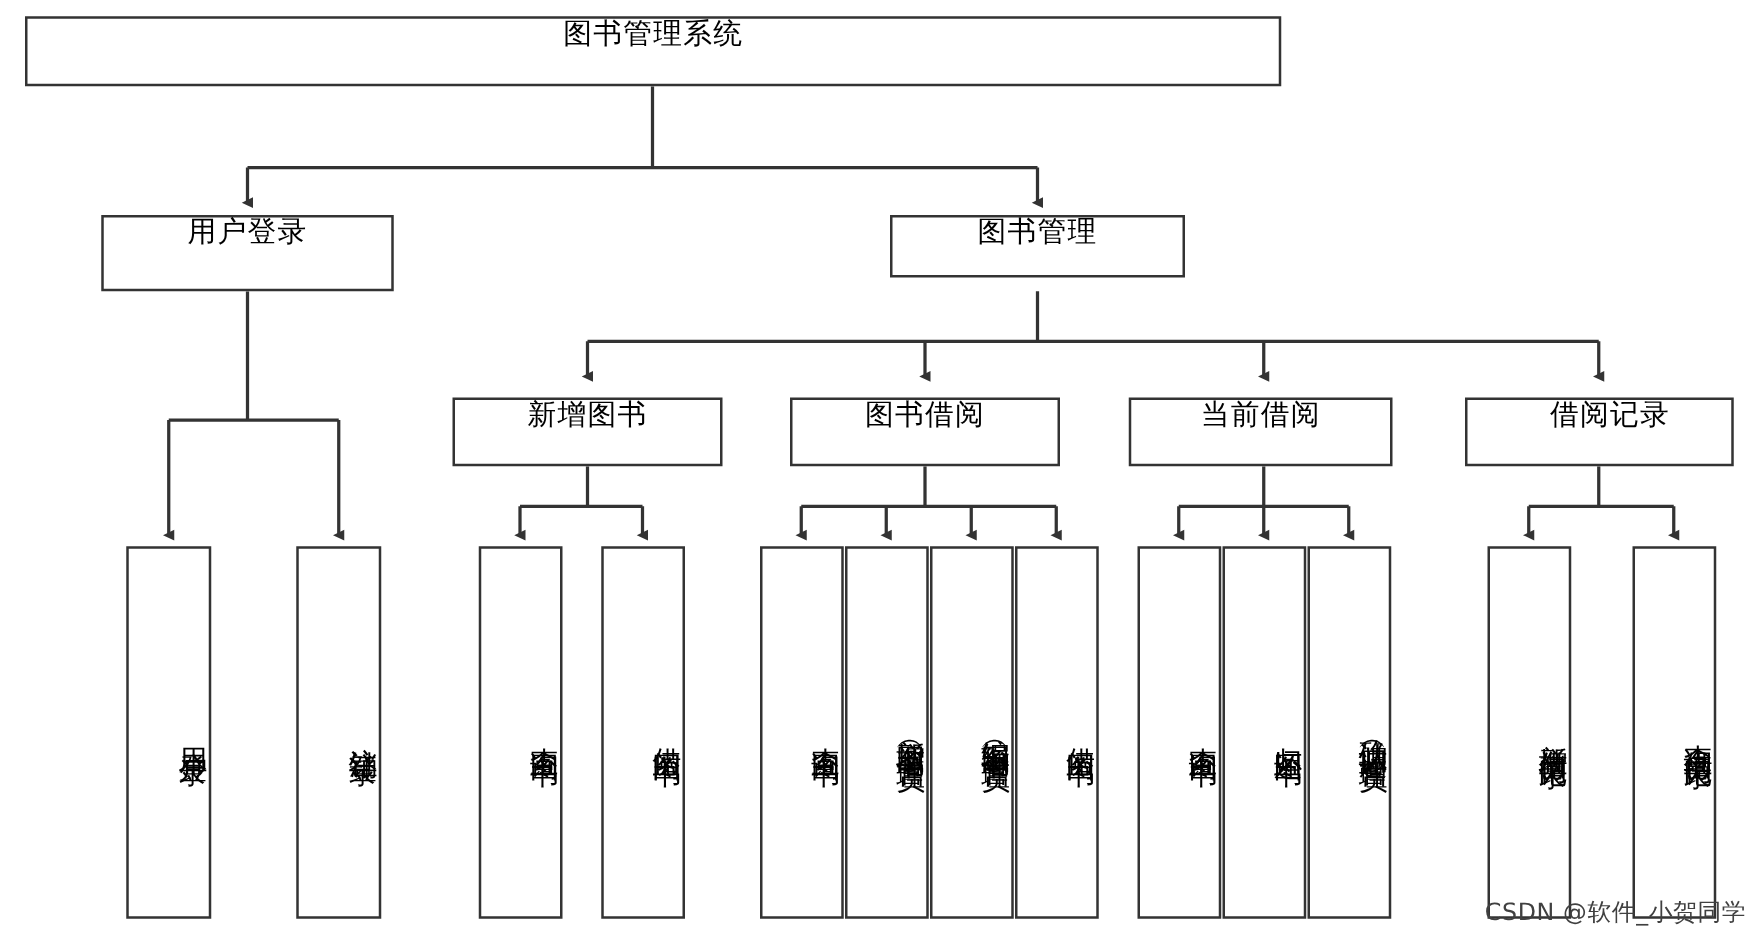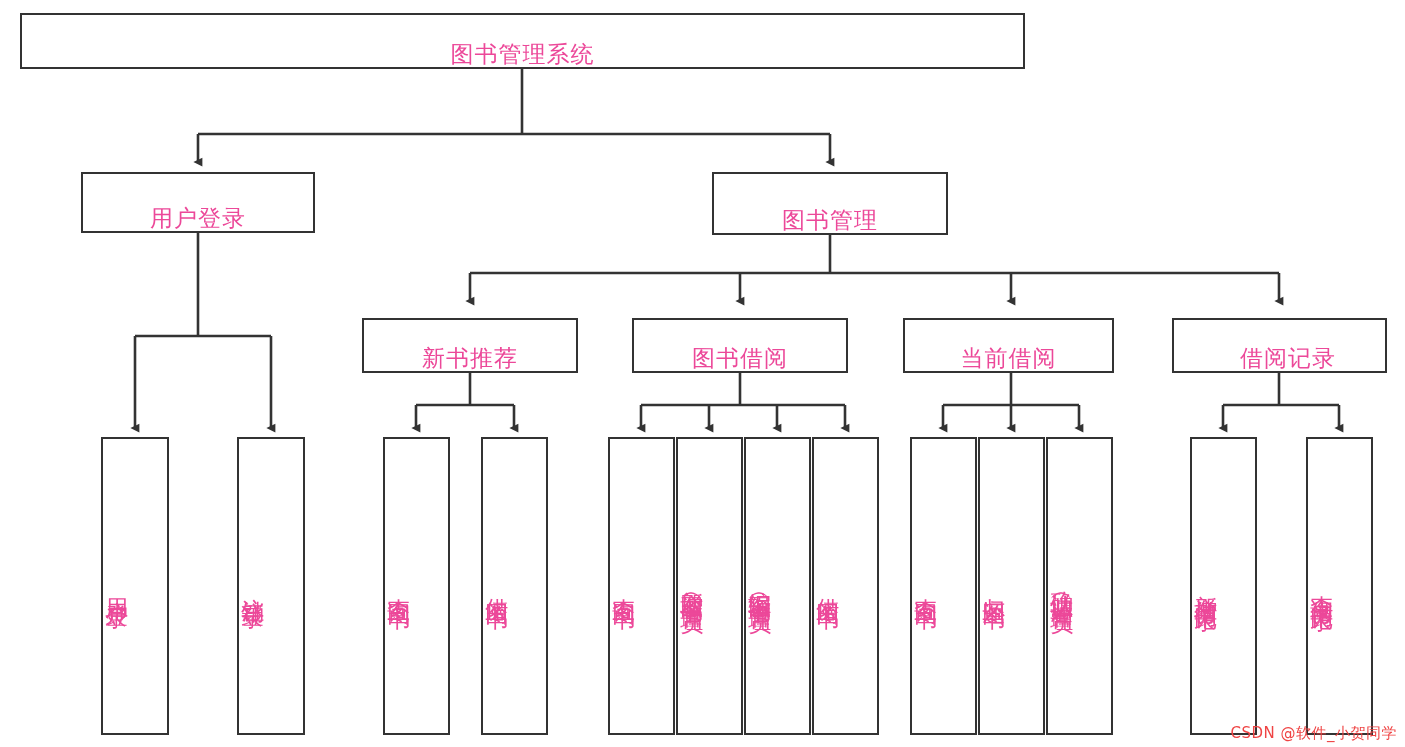--- a/index.html
+++ b/index.html
@@ -25,23 +25,23 @@
     width: 1405px;
     height: 747px;
     pointer-events: none;
   }
   .node {
     position: absolute;
     box-sizing: border-box;
     border: 2.5px solid #333333;
     background: #ffffff;
     display: flex;
-    align-items: flex-end;
+    align-items: flex-start;
     justify-content: center;
-    color: #ec4899;
+    color: #000000;
   }
   .node-h {
     font-size: 23px;
     letter-spacing: 1px;
     line-height: 1.1;
     text-align: center;
   }
   .node-v {
     font-size: 23px;
     line-height: 1.18;
@@ -51,22 +51,22 @@
     letter-spacing: 3px;
     white-space: nowrap;
   }
   .node-label {
     display: block;
   }
   #watermark {
     position: absolute;
     right: 8px;
     bottom: 4px;
-    font-size: 15px;
-    color: #ef4444;
+    font-size: 19px;
+    color: #404040;
     white-space: nowrap;
     letter-spacing: 0.5px;
   }
 </style>
 </head>
 <body>
 
 <div id="diagram-root">
 
   <svg id="edge-layer" viewBox="0 0 1405 747" xmlns="http://www.w3.org/2000/svg">
@@ -120,26 +120,26 @@
   </svg>
 
   <div class="node node-h" style="left:20px; top:13px; width:1005px; height:56px;">
     <span class="node-label">图书管理系统</span>
   </div>
 
   <div class="node node-h" style="left:81px; top:172px; width:234px; height:61px;">
     <span class="node-label">用户登录</span>
   </div>
 
-  <div class="node node-h" style="left:712px; top:172px; width:236px; height:63px;">
+  <div class="node node-h" style="left:712px; top:172px; width:236px; height:50px;">
     <span class="node-label">图书管理</span>
   </div>
 
   <div class="node node-h" style="left:362px; top:318px; width:216px; height:55px;">
-    <span class="node-label">新书推荐</span>
+    <span class="node-label">新增图书</span>
   </div>
 
   <div class="node node-h" style="left:632px; top:318px; width:216px; height:55px;">
     <span class="node-label">图书借阅</span>
   </div>
 
   <div class="node node-h" style="left:903px; top:318px; width:211px; height:55px;">
     <span class="node-label">当前借阅</span>
   </div>
 

